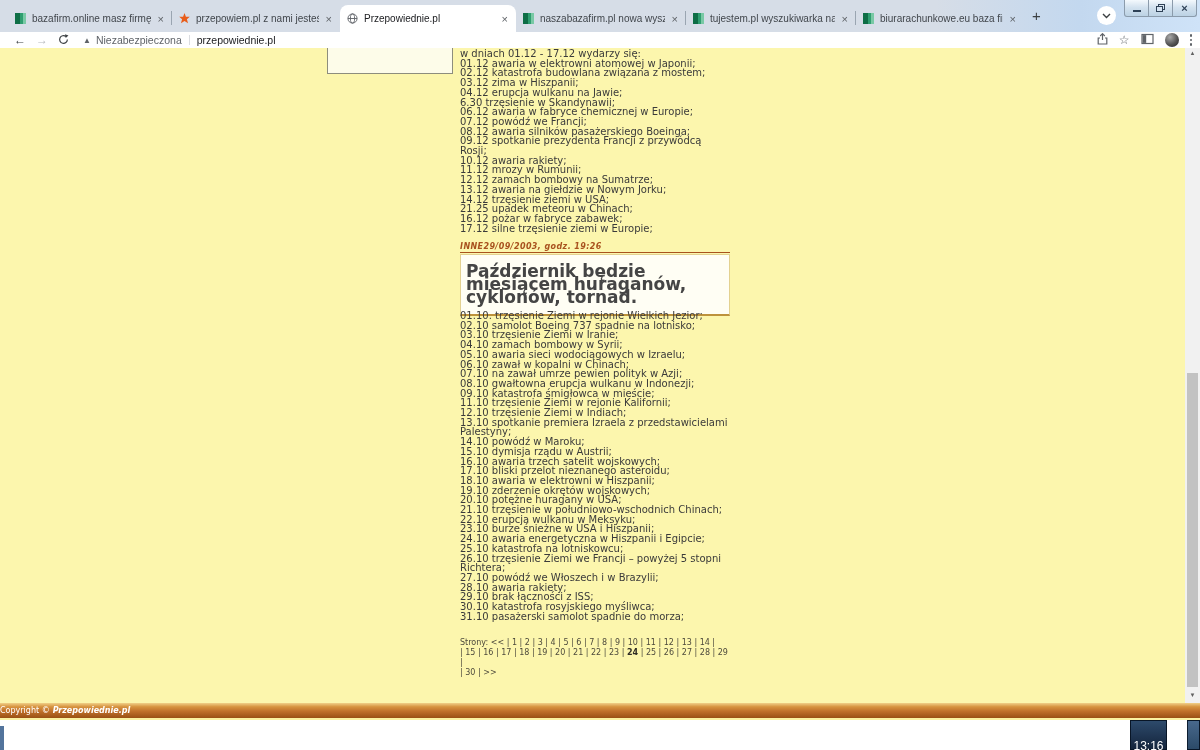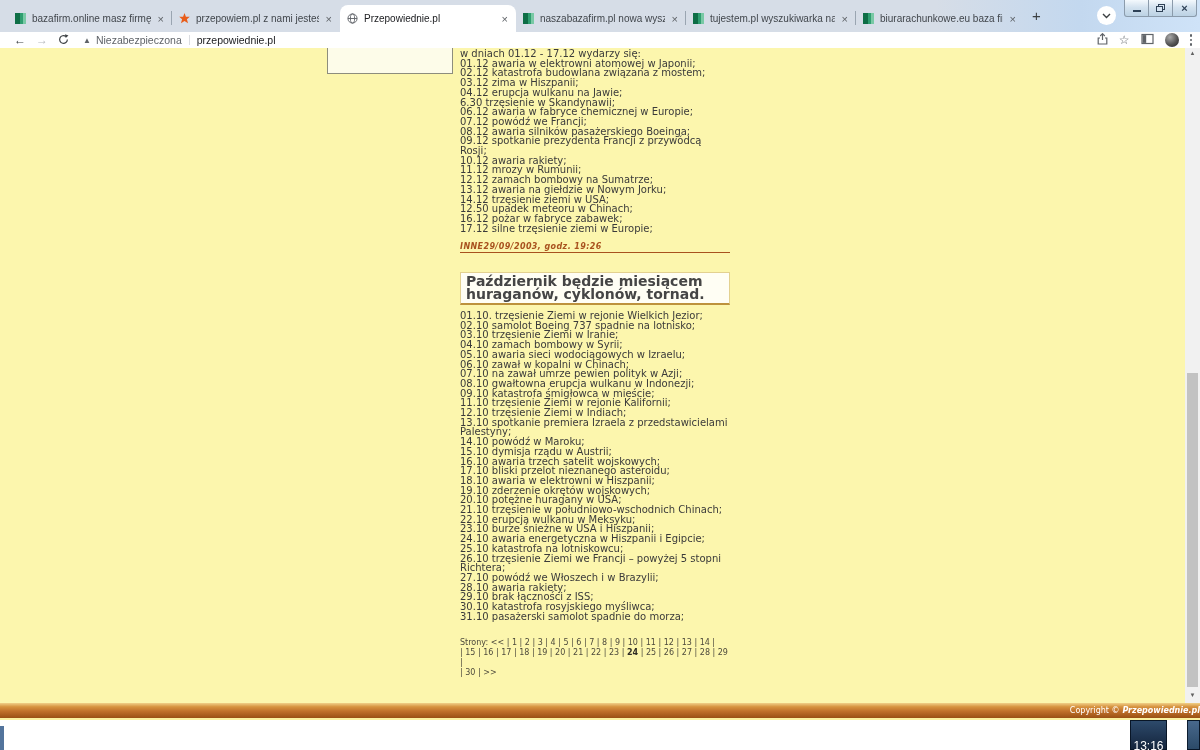--- a/index.html
+++ b/index.html
@@ -46,35 +46,35 @@
   .dots i{width:2.5px;height:2.5px;border-radius:50%;background:#5f6368;}
   
   #page{position:absolute;top:48px;left:0;width:1200px;height:655px;background:#fcf6ad;overflow:hidden;
         font-family:"DejaVu Sans",sans-serif;color:#3a3a3a;}
   #topbox{position:absolute;left:327px;top:-2px;width:124px;height:26px;background:#fdfce9;border:1px solid #8d8d7d;}
   .col{position:absolute;left:460px;width:270px;}
   .listblock{font-size:10px;line-height:9.7px;}
   #cat-row{top:194px;display:flex;justify-content:flex-start;align-items:flex-end;
         font-size:8px;font-weight:bold;font-style:italic;color:#a8521e;letter-spacing:.4px;}
   #cat-rule{top:204px;height:0;border-top:1px solid #a8521e;}
-  #headline{top:224px;background:#fffef4;border:1px solid #e3d190;border-bottom:2px solid #bd923c;
-        box-sizing:border-box;padding:2px 5px;font-size:14px;line-height:13px;font-weight:bold;color:#454545;}
+  #headline{top:206px;background:#fffef4;border:1px solid #e3d190;border-bottom:2px solid #bd923c;
+        box-sizing:border-box;padding:10px 5px;font-size:17px;line-height:13px;font-weight:bold;color:#454545;}
   #lead{top:244px;font-size:8px;line-height:9.7px;text-align:justify;}
   #list2{top:263px;}
   #list1{top:1px;}
   #pagination{top:590px;font-size:8px;line-height:10px;color:#4d4a3c;}
   #pagination .pg{color:#4d4a3c;}
   #pagination .current{font-weight:bold;color:#2e2c24;}
   #actionsbar{top:625px;height:11px;border-top:1px solid #b06a2a;border-bottom:1px solid #b06a2a;
         background:#fbf5cf;display:flex;align-items:center;padding:1px 4px;box-sizing:content-box;
         font-size:7.5px;font-weight:bold;font-style:italic;color:#a03c14;letter-spacing:.6px;}
   #actionsbar .right{margin-left:auto;display:flex;gap:20px;}
   #copybar{position:absolute;top:703px;left:0;width:1200px;height:15px;z-index:6;
         background:linear-gradient(180deg,#f0d088 0%,#d79440 25%,#c0702a 55%,#9a5014 100%);
-        display:flex;align-items:center;justify-content:flex-end;color:#fff;font-size:8px;
+        display:flex;align-items:center;justify-content:flex-start;color:#fff;font-size:8px;
         font-family:"DejaVu Sans",sans-serif;}
   #copybar b{font-style:italic;margin-left:3px;}
   #underbar{position:absolute;top:718px;left:0;width:1200px;height:2px;background:#fbf2a0;}
   
   #scrollbar{position:absolute;top:48px;right:0;width:15px;height:655px;background:#f1f1f1;z-index:5;}
   #scrollbar .arrow{position:absolute;left:0;width:15px;text-align:center;font-size:6px;color:#606060;}
   #sb-thumb{position:absolute;left:2px;top:325px;width:11px;height:314px;background:#c2c2c2;}
   
   #clockbox{position:absolute;left:1130px;top:720px;width:37px;height:30px;box-sizing:border-box;
         background:linear-gradient(#2d4a6b,#14243c);border:1px solid #081526;color:#fff;
@@ -191,21 +191,21 @@
       <div>6.30 trzęsienie w Skandynawii;</div>
       <div>06.12 awaria w fabryce chemicznej w Europie;</div>
       <div>07.12 powódź we Francji;</div>
       <div>08.12 awaria silników pasażerskiego Boeinga;</div>
       <div>09.12 spotkanie prezydenta Francji z przywódcą Rosji;</div>
       <div>10.12 awaria rakiety;</div>
       <div>11.12 mrozy w Rumunii;</div>
       <div>12.12 zamach bombowy na Sumatrze;</div>
       <div>13.12 awaria na giełdzie w Nowym Jorku;</div>
       <div>14.12 trzęsienie ziemi w USA;</div>
-      <div>12.50 upadek meteoru w Chinach;</div>
+      <div>21.25 upadek meteoru w Chinach;</div>
       <div>16.12 pożar w fabryce zabawek;</div>
       <div>17.12 silne trzęsienie ziemi w Europie;</div>
     </div>
 
   <div class="col abs" id="cat-row">
     <span>INNE</span>
     <span>29/09/2003, godz. 19:26</span>
   </div>
   <div class="col abs" id="cat-rule"></div>
 

